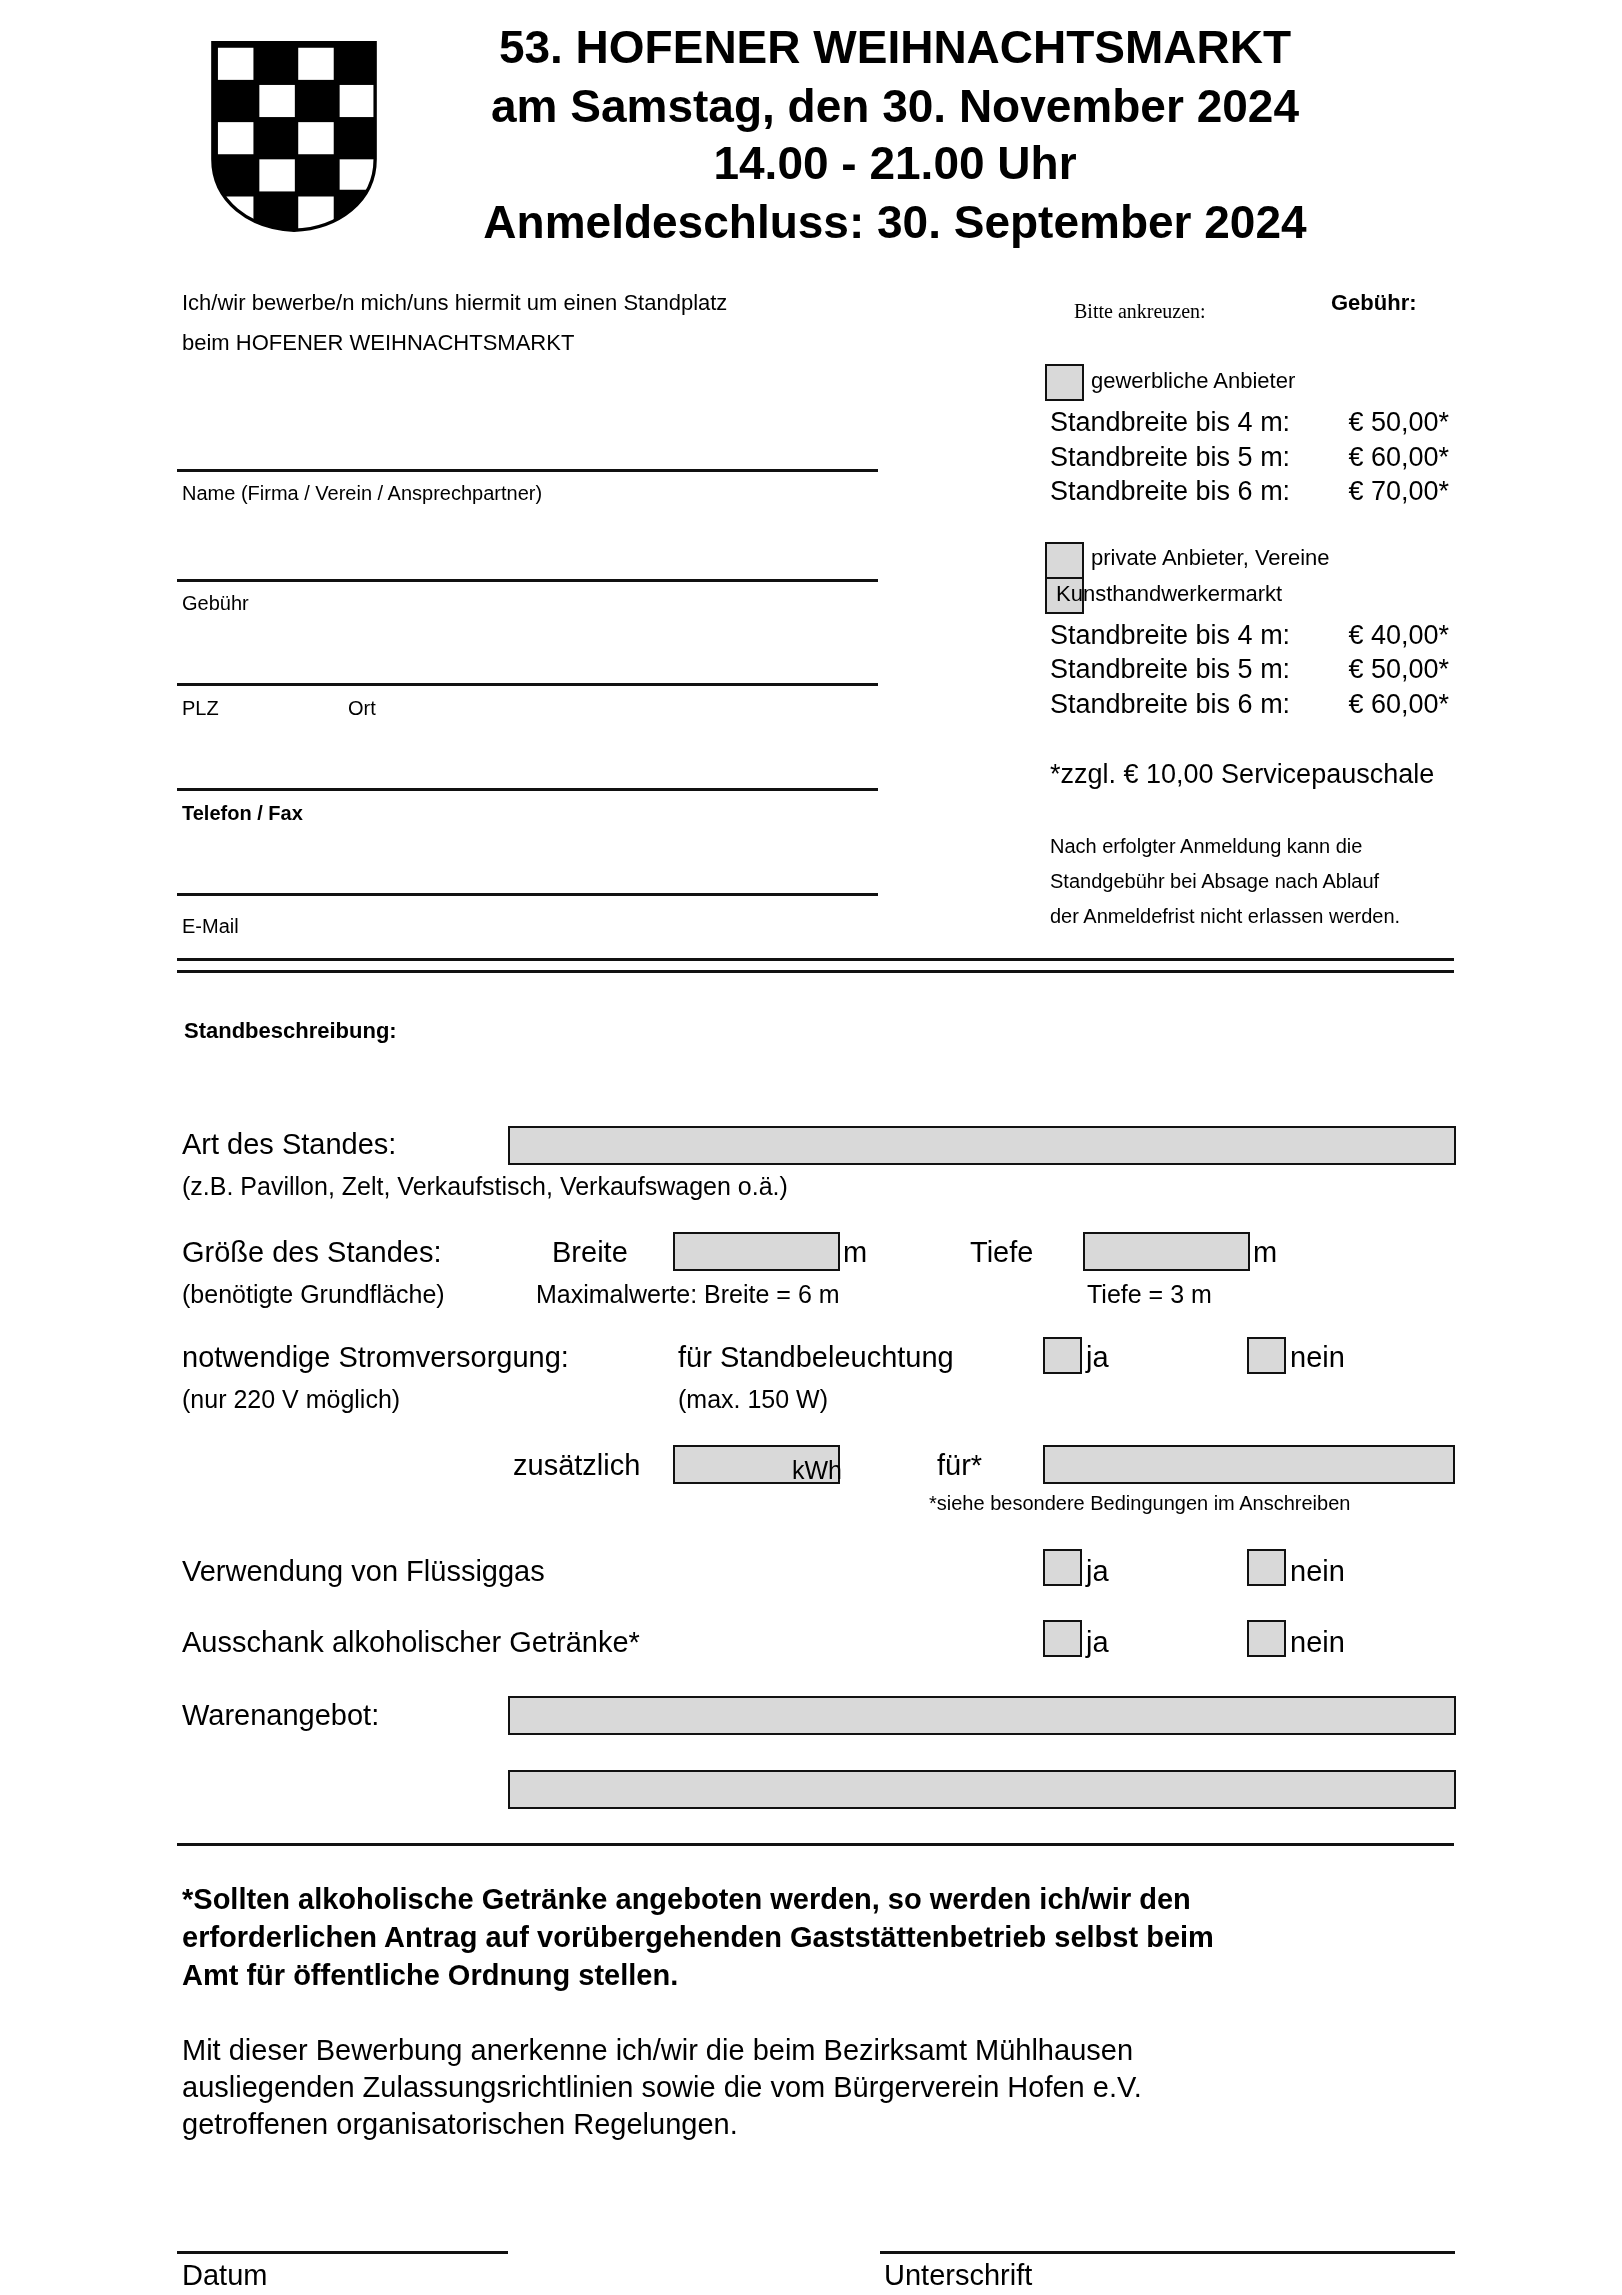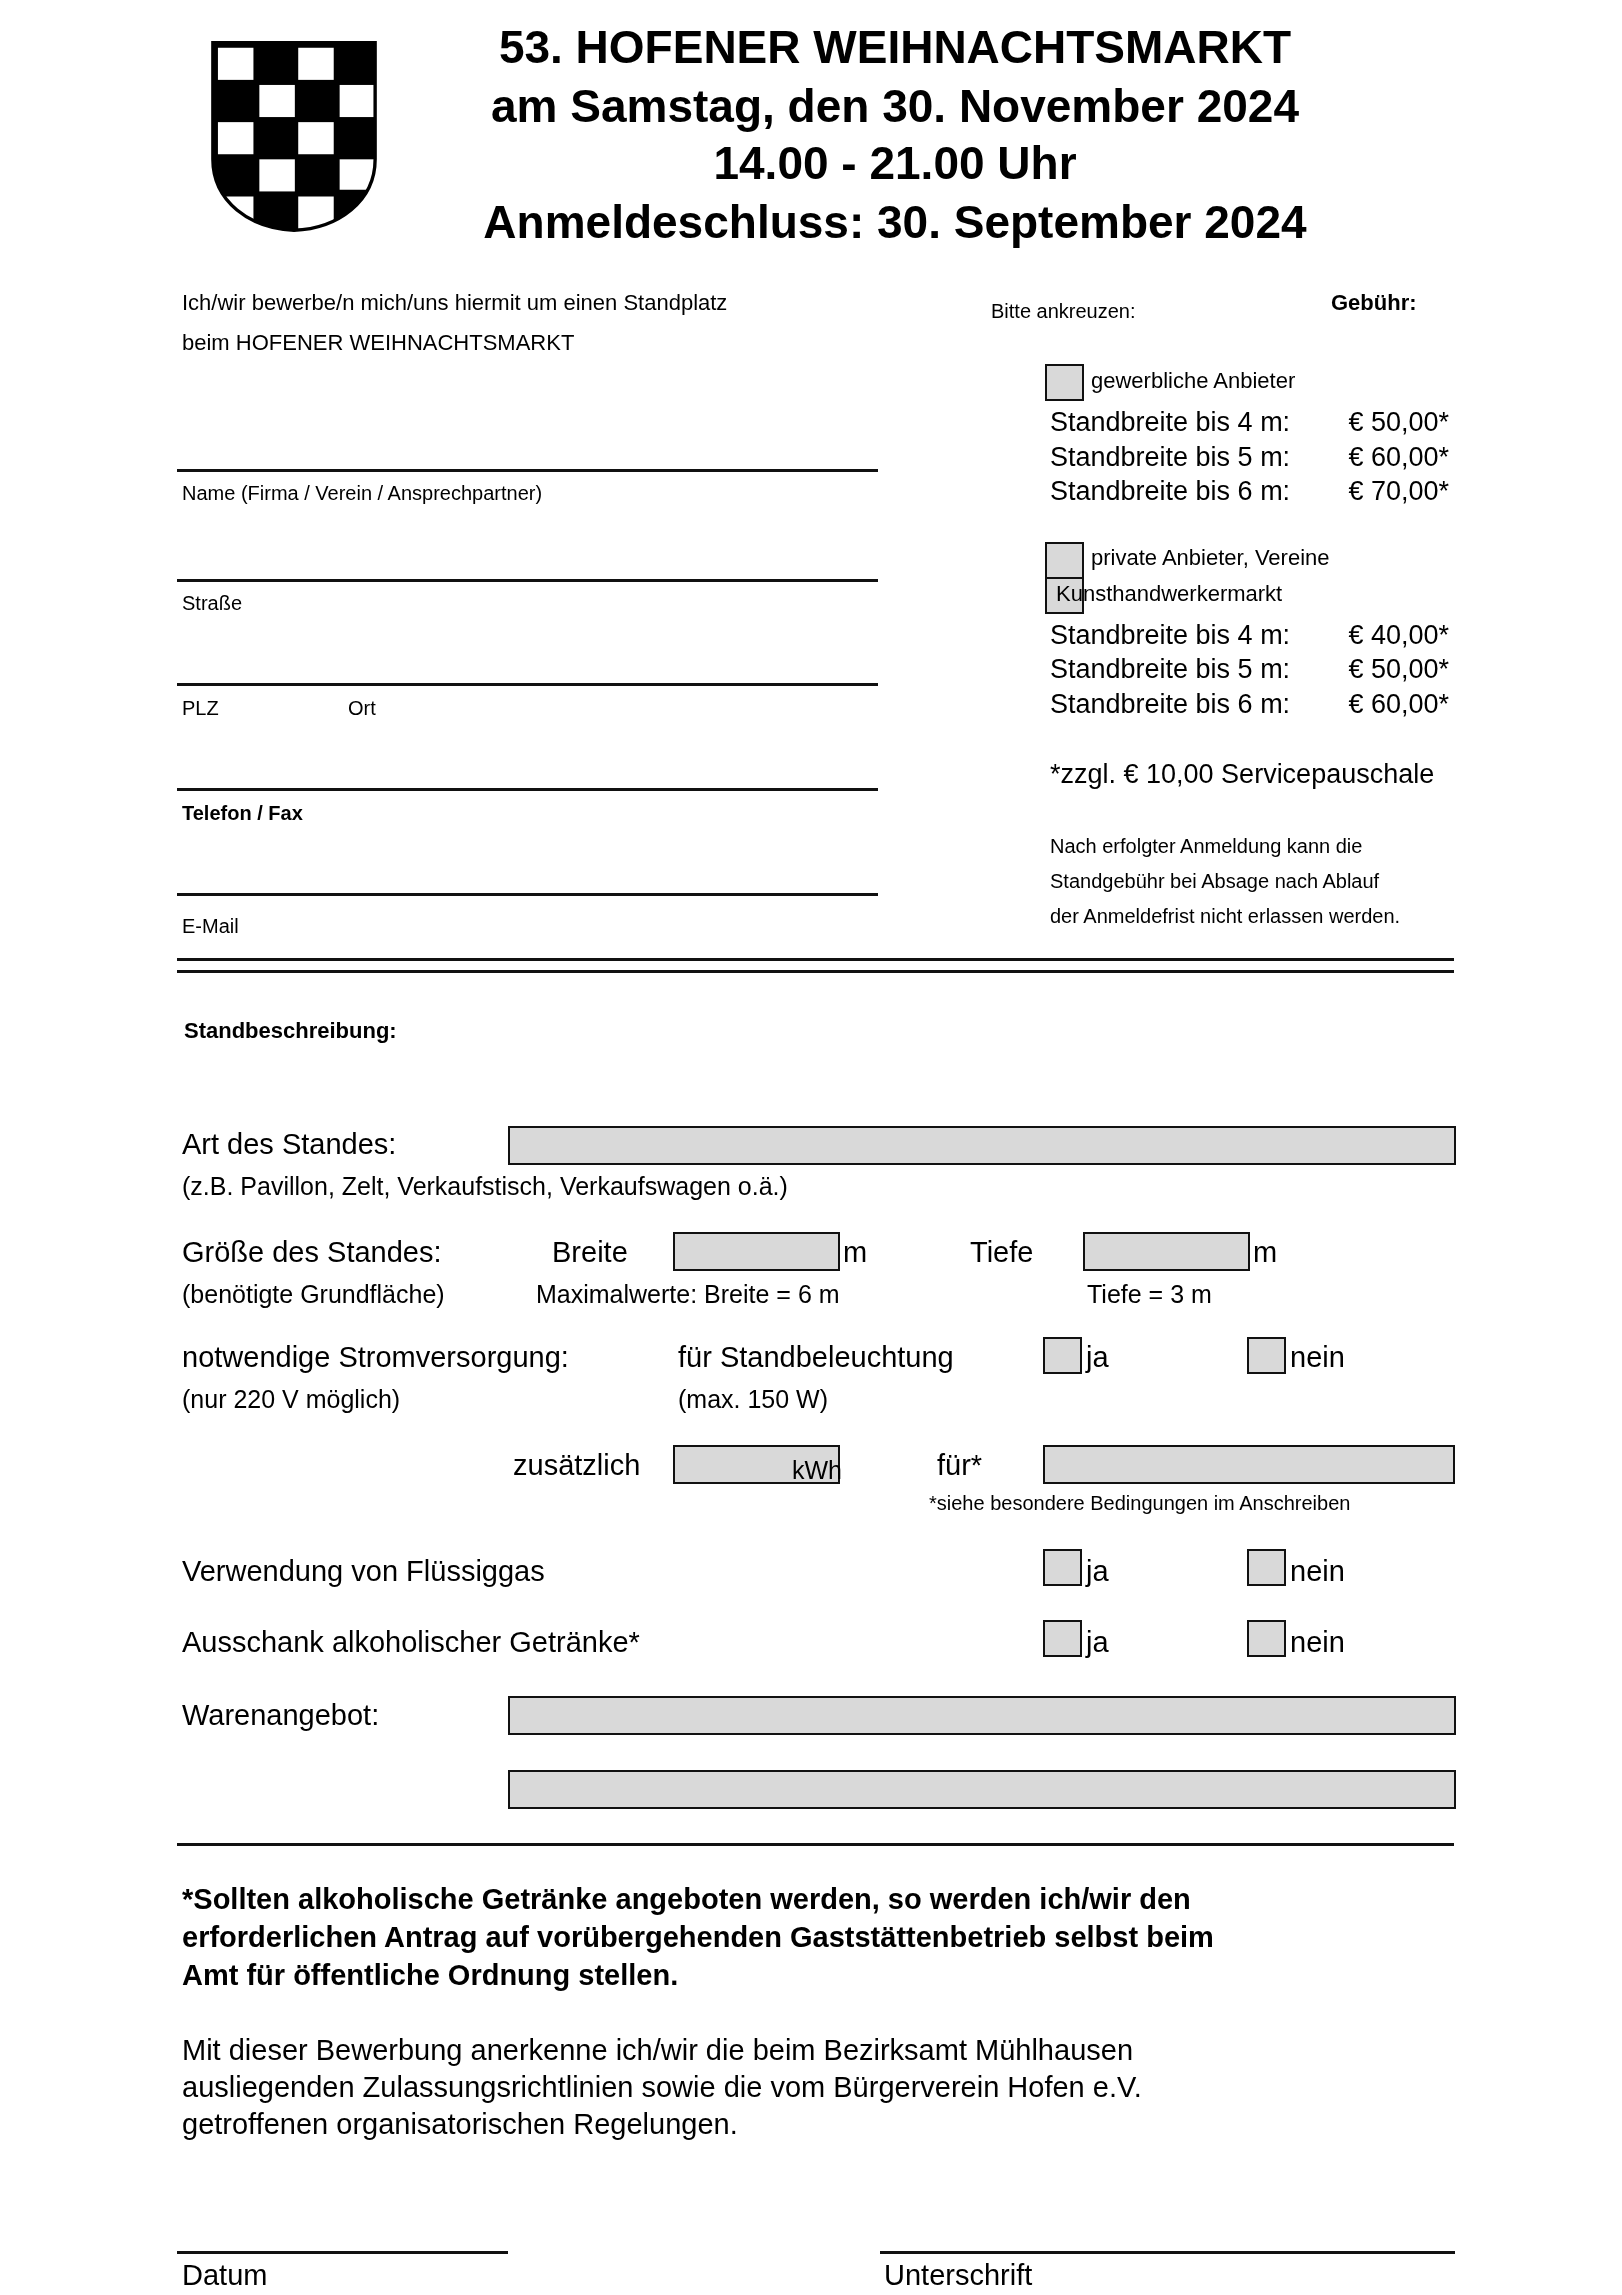--- a/index.html
+++ b/index.html
@@ -49,33 +49,33 @@
 <div class="abs title" style="top:140px;">14.00 - 21.00 Uhr</div>
 <div class="abs title" style="top:199px;">Anmeldeschluss: 30. September 2024</div>
 
 <div class="abs t36" style="left:182px;top:292px;">Ich/wir bewerbe/n mich/uns hiermit um einen Standplatz</div>
 <div class="abs t36" style="left:182px;top:332px;">beim HOFENER WEIHNACHTSMARKT</div>
 
 <div class="hline" style="left:177px;top:469px;width:701px;"></div>
 <div class="abs t24" style="left:182px;top:483px;">Name (Firma / Verein / Ansprechpartner)</div>
 
 <div class="hline" style="left:177px;top:579px;width:701px;"></div>
-<div class="abs t24" style="left:182px;top:593px;">Straße</div>
+<div class="abs t24" style="left:182px;top:593px;">Gebühr</div>
 
 <div class="hline" style="left:177px;top:683px;width:701px;"></div>
 <div class="abs t24" style="left:182px;top:698px;">PLZ</div>
 <div class="abs t24" style="left:348px;top:698px;">Ort</div>
 
 <div class="hline" style="left:177px;top:788px;width:701px;"></div>
 <div class="abs t24" style="left:182px;top:803px;font-weight:bold;">Telefon / Fax</div>
 
 <div class="hline" style="left:177px;top:893px;width:701px;"></div>
 <div class="abs t24" style="left:182px;top:907px;margin-top:9px;">E-Mail</div>
 
-<div class="abs t24" style="left:991px;top:301px;">Bitte ankreuzen:</div>
+<div class="abs t24" style="left:1074px;top:301px;font-family:Liberation Serif, serif;">Bitte ankreuzen:</div>
 <div class="abs t36 bold" style="left:1331px;top:292px;">Gebühr:</div>
 
 <div class="cb" style="left:1045px;top:364px;"></div>
 <div class="abs t36" style="left:1091px;top:370px;">gewerbliche Anbieter</div>
 <div class="abs t30 t32" style="left:1050px;top:409px;">Standbreite bis 4 m:</div>
 <div class="abs t32 price" style="left:1322px;top:409px;">€ 50,00*</div>
 <div class="abs t32" style="left:1050px;top:444px;">Standbreite bis 5 m:</div>
 <div class="abs t32 price" style="left:1322px;top:444px;">€ 60,00*</div>
 <div class="abs t32" style="left:1050px;top:478px;">Standbreite bis 6 m:</div>
 <div class="abs t32 price" style="left:1322px;top:478px;">€ 70,00*</div>

